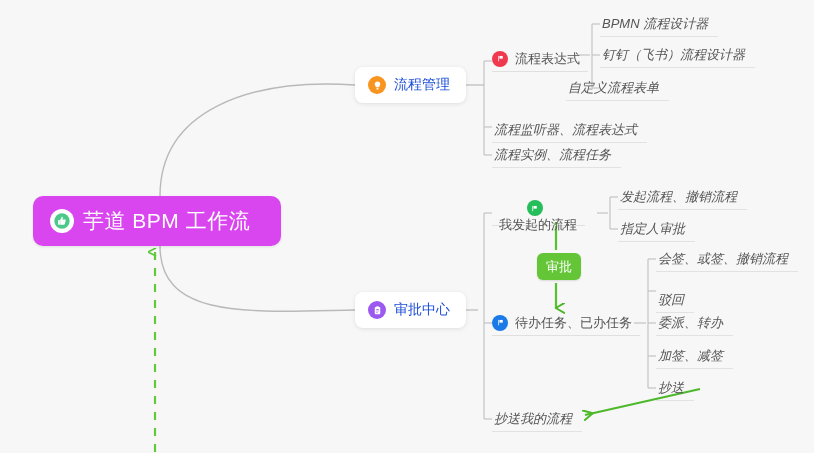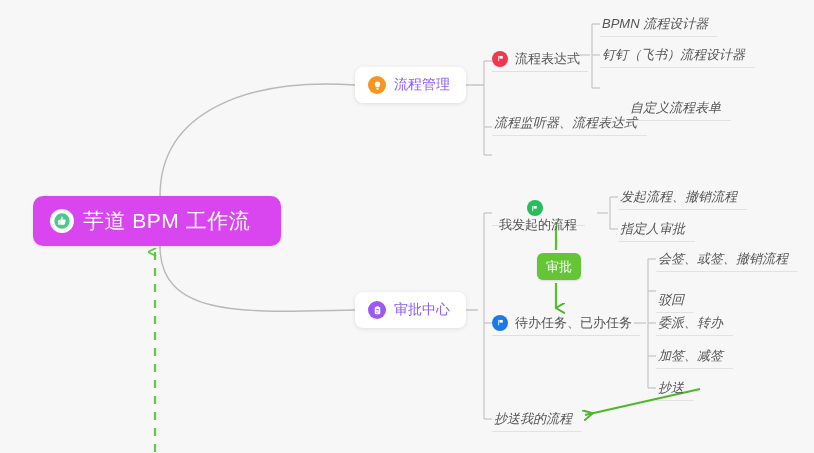--- a/index.html
+++ b/index.html
@@ -56,21 +56,21 @@
     border-radius: 8px;
     box-shadow: 0 1px 4px rgba(0,0,0,0.10);
     display: flex;
     align-items: center;
     padding: 0 16px 0 13px;
     box-sizing: border-box;
     height: 36px;
   }
   .branch-label {
     font-size: 14px;
-    color: #8b5cf6;
+    color: #1d4ed8;
     margin-left: 8px;
     white-space: nowrap;
   }
   #branch-process   { left: 355px; top: 67px; }
   #branch-approval  { left: 355px; top: 292px; }
 
   
   .callout-node {
     position: absolute;
     left: 36px;
@@ -255,32 +255,35 @@
   <div class="topic2" style="left:492px; top:46px;">
     <span class="icon-circle icon-16" style="background:#f0384f;">
       <svg width="9" height="9" viewBox="0 0 24 24" aria-hidden="true">
         <rect x="6.2" y="4.4" width="2.1" height="15.2" rx="0.9" fill="#ffffff"></rect>
         <path d="M9.2 5.2 L18 5.2 L18 12.4 L9.2 12.4 Z" fill="#ffffff"></path>
       </svg>
     </span>
     <span class="topic2-label">流程表达式</span>
   </div>
 
-  <div class="leaf" style="left:492px; top:111px;">
+  <div class="leaf" style="left:492px; top:118px;">
     <span class="leaf-label">流程监听器、流程表达式</span>
   </div>
 
+  <div class="leaf" style="left:492px; top:143px;">
+    <span class="leaf-label">流程实例、流程任务</span>
+  </div>
 
   <div class="leaf" style="left:600px; top:12px;">
     <span class="leaf-label">BPMN 流程设计器</span>
   </div>
   <div class="leaf" style="left:600px; top:43px;">
     <span class="leaf-label">钉钉（飞书）流程设计器</span>
   </div>
-  <div class="leaf" style="left:628px; top:76px;margin-top:20px;">
+  <div class="leaf" style="left:566px; top:76px;">
     <span class="leaf-label">自定义流程表单</span>
   </div>
 
   <div class="topic2" style="left:492px; top:200px;flex-direction:column;">
     <span class="icon-circle icon-16" style="background:#26bd5b;">
       <svg width="9" height="9" viewBox="0 0 24 24" aria-hidden="true">
         <rect x="6.2" y="4.4" width="2.1" height="15.2" rx="0.9" fill="#ffffff"></rect>
         <path d="M9.2 5.2 L18 5.2 L18 12.4 L9.2 12.4 Z" fill="#ffffff"></path>
       </svg>
     </span>

